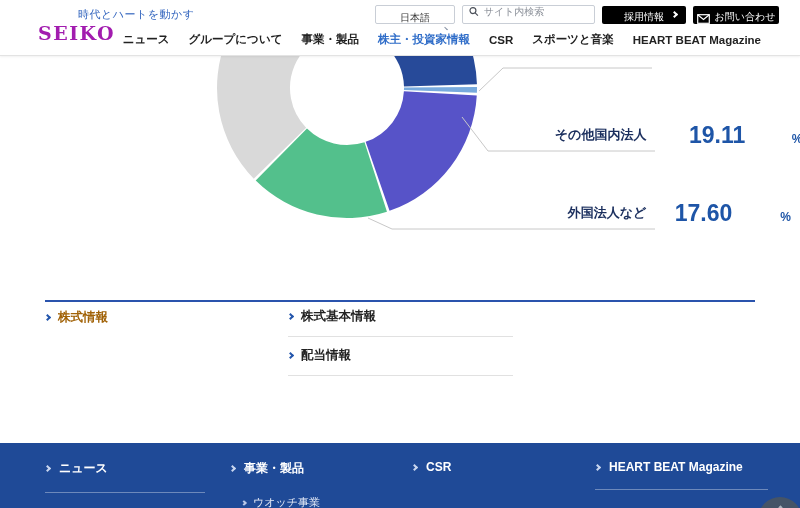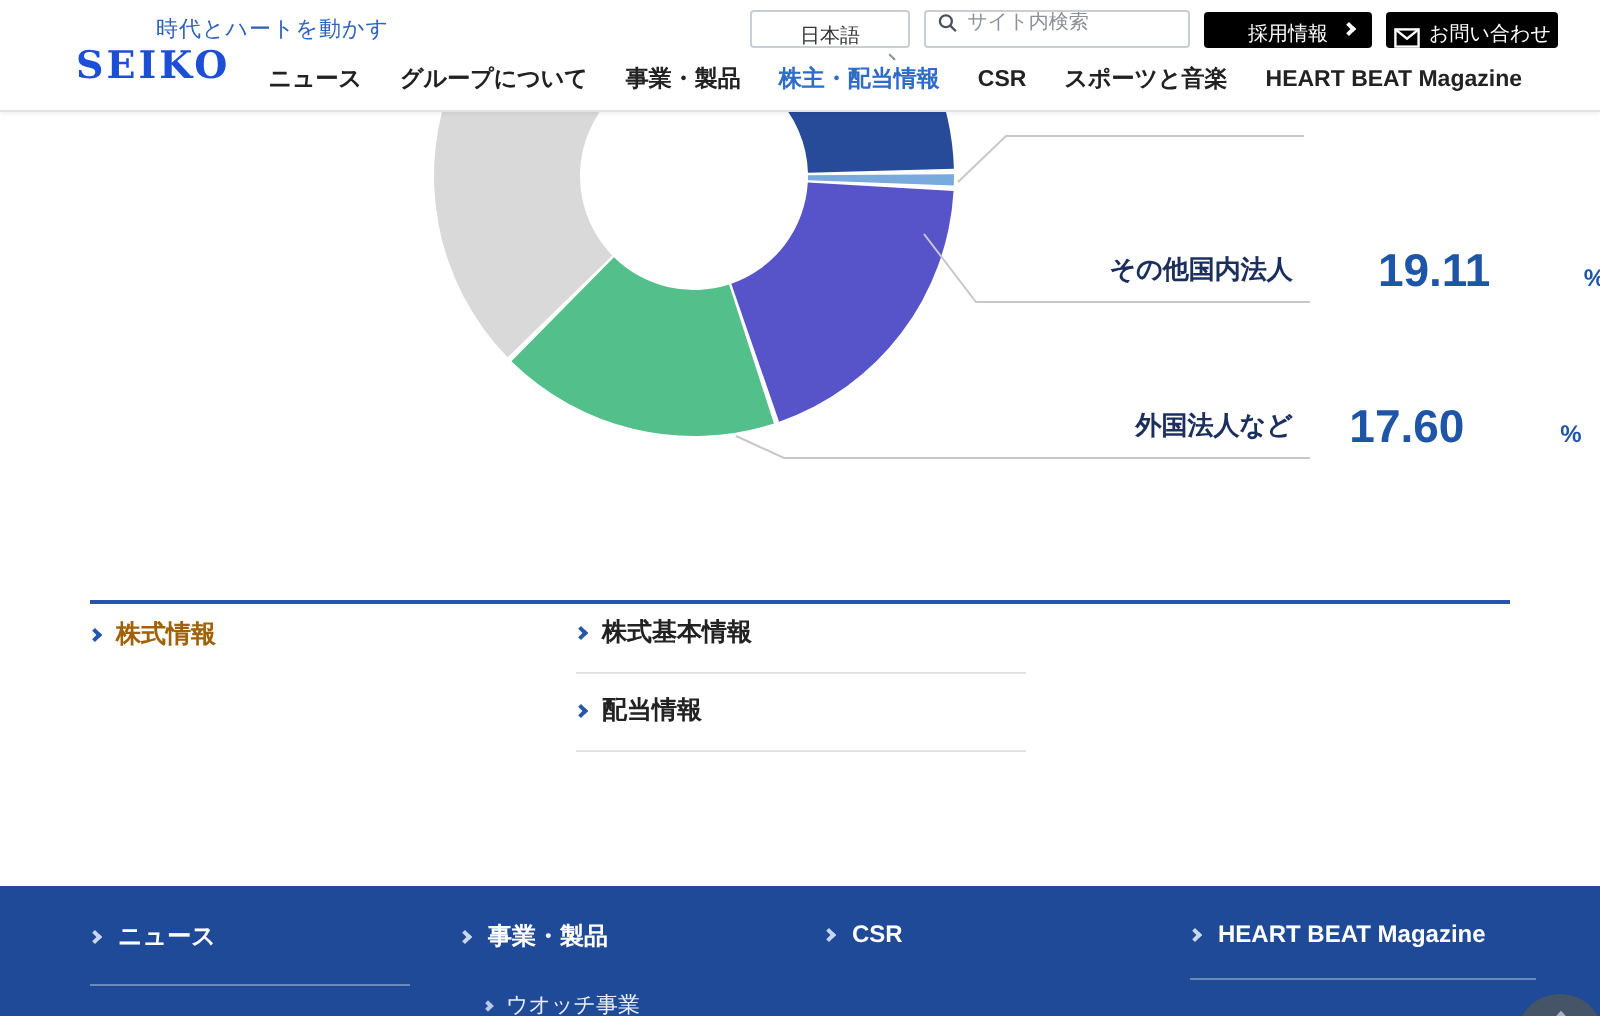--- a/index.html
+++ b/index.html
@@ -5,21 +5,21 @@
   * { margin:0; padding:0; box-sizing:border-box; }
   html,body { width:800px; height:508px; }
   body { font-family:"Liberation Sans", sans-serif; background:#fff; }
   .page { position:relative; width:800px; height:508px; overflow:hidden; background:#fff; }
 
   
   .header { position:absolute; left:0; top:0; width:800px; height:56px; background:#fff;
             border-bottom:1px solid #e3e3e3; box-shadow:0 1px 2px rgba(0,0,0,0.06); z-index:5; }
   .brand { position:absolute; left:38px; top:7px; cursor:pointer; }
   .tagline { font-size:11px; color:#2f62bd; letter-spacing:0.5px;padding-left:40px; }
-  .logo { font-family:"DejaVu Serif", serif; font-weight:bold; font-size:19px; color:#1d4ed8;
+  .logo { font-family:"DejaVu Serif", serif; font-weight:bold; font-size:19px; color:#a21caf;
           letter-spacing:1.5px; line-height:1.1; margin-top:1px; }
   .topbar { position:absolute; left:375px; top:5px; display:flex; align-items:center; gap:7px; }
   .lang-box { width:80px; height:19px; border:1px solid #c9ced6; border-radius:2px; background:#fff;
               display:flex; align-items:center; gap:5px; padding:0 6px; font-size:10px; color:#333; cursor:pointer;flex-direction:column; }
   .search-box { width:133px; height:19px; border:1px solid #c9ced6; border-radius:2px; background:#fff;
                 display:flex; align-items:flex-start; gap:5px; padding:0 6px; }
   .search-box input { border:none; outline:none; width:100%; font-size:10px; color:#333; font-family:"Liberation Sans",sans-serif; }
   .search-box input::placeholder { color:#8a8f98; }
   .btn { height:18px; background:#000000; color:#fff; font-size:10px; border:none; border-radius:2px;
          display:flex; align-items:flex-end; justify-content:center; gap:5px; cursor:pointer;
@@ -109,21 +109,21 @@
           <path d="M0.7,0.7 L6.5,5.4 L12.3,0.7" fill="none" stroke="#fff" stroke-width="1.2"></path>
         </svg>
         <span>お問い合わせ</span>
       </button>
     </div>
 
     <nav class="nav" id="main-nav">
         <span class="nav-item">ニュース</span>
         <span class="nav-item">グループについて</span>
         <span class="nav-item">事業・製品</span>
-        <span class="nav-item active">株主・配当情報</span>
+        <span class="nav-item active">株主・投資家情報</span>
         <span class="nav-item">CSR</span>
         <span class="nav-item">スポーツと音楽</span>
         <span class="nav-item">HEART BEAT Magazine</span>
       </nav>
   </div>
 
   <div class="chart-wrap">
     <svg id="donut-svg" width="800" height="190" viewBox="0 56 800 190">
         <path d="M347,-42 A130,130 0 0 1 476.94931495524605,84.37018696593606 L403.9777765573002,86.40846659275658 A57,57 0 0 0 347,31 Z" fill="#274a99"></path>
         <path d="M476.99683199170136,87.09243616126498 A130,130 0 0 1 476.91269119122535,92.7636821318523 L403.9617184453834,90.0886913962737 A57,57 0 0 0 403.9986109502075,87.60206816301618 Z" fill="#78aadd"></path>

